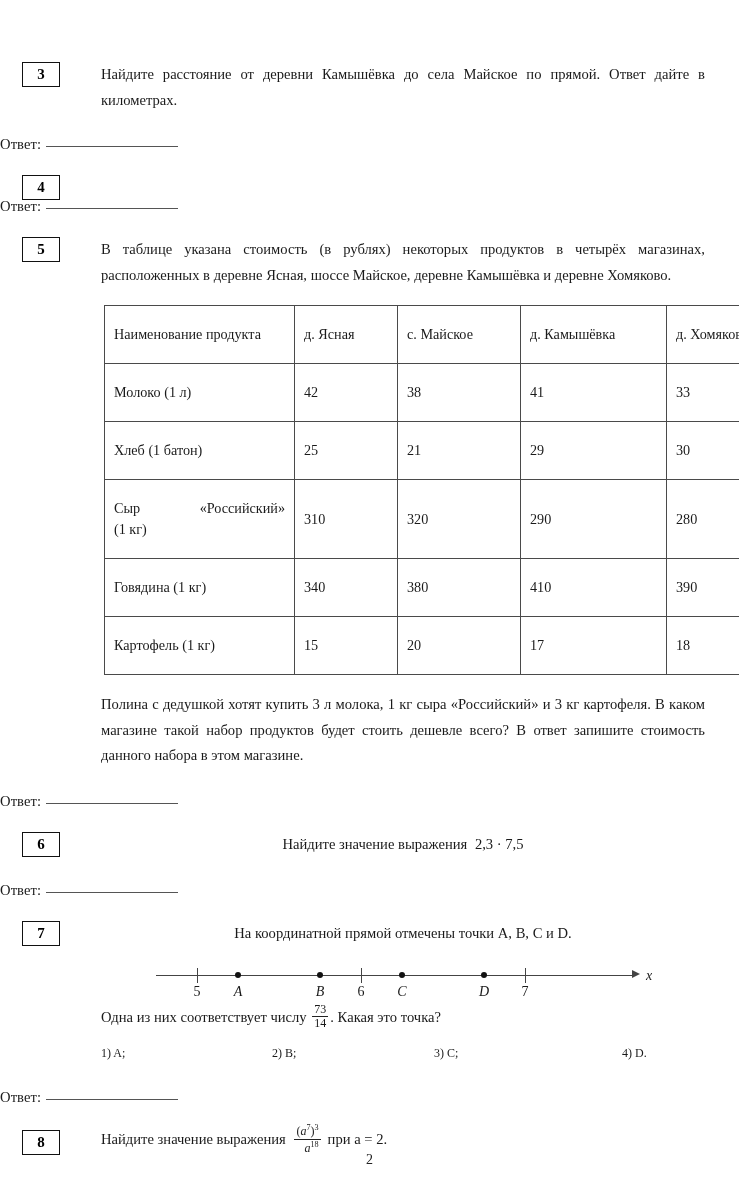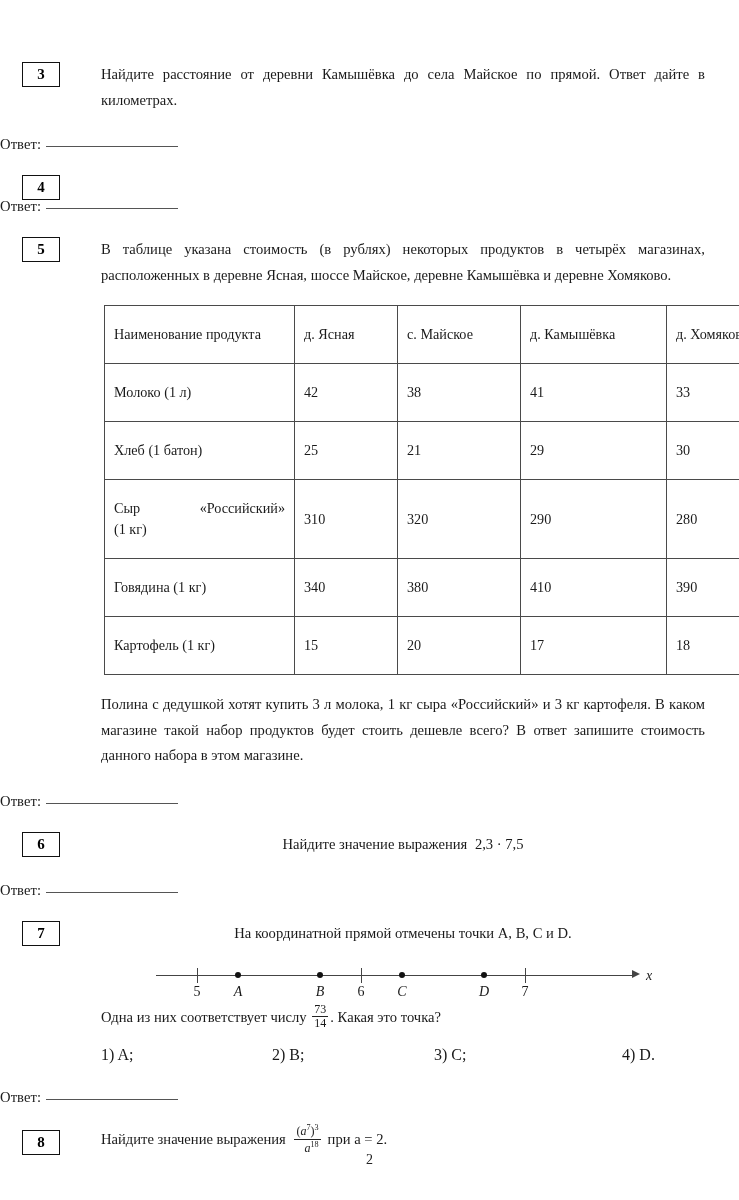--- a/index.html
+++ b/index.html
@@ -177,21 +177,21 @@
     text-align: center;
     width: 24px;
   }
   .numline .lab.it { font-style: italic; }
 
   
   .options {
     position: relative;
     margin-left: 101px;
     height: 26px;
-    font-size: 16px;
+    font-size: 12px;
   }
   .options .opt { position: absolute; top: 0; white-space: nowrap; }
 
   
   .pagenum {
     position: absolute;
     left: 0; right: 0;
     top: 1152px;
     text-align: center;
     font-size: 14px;

